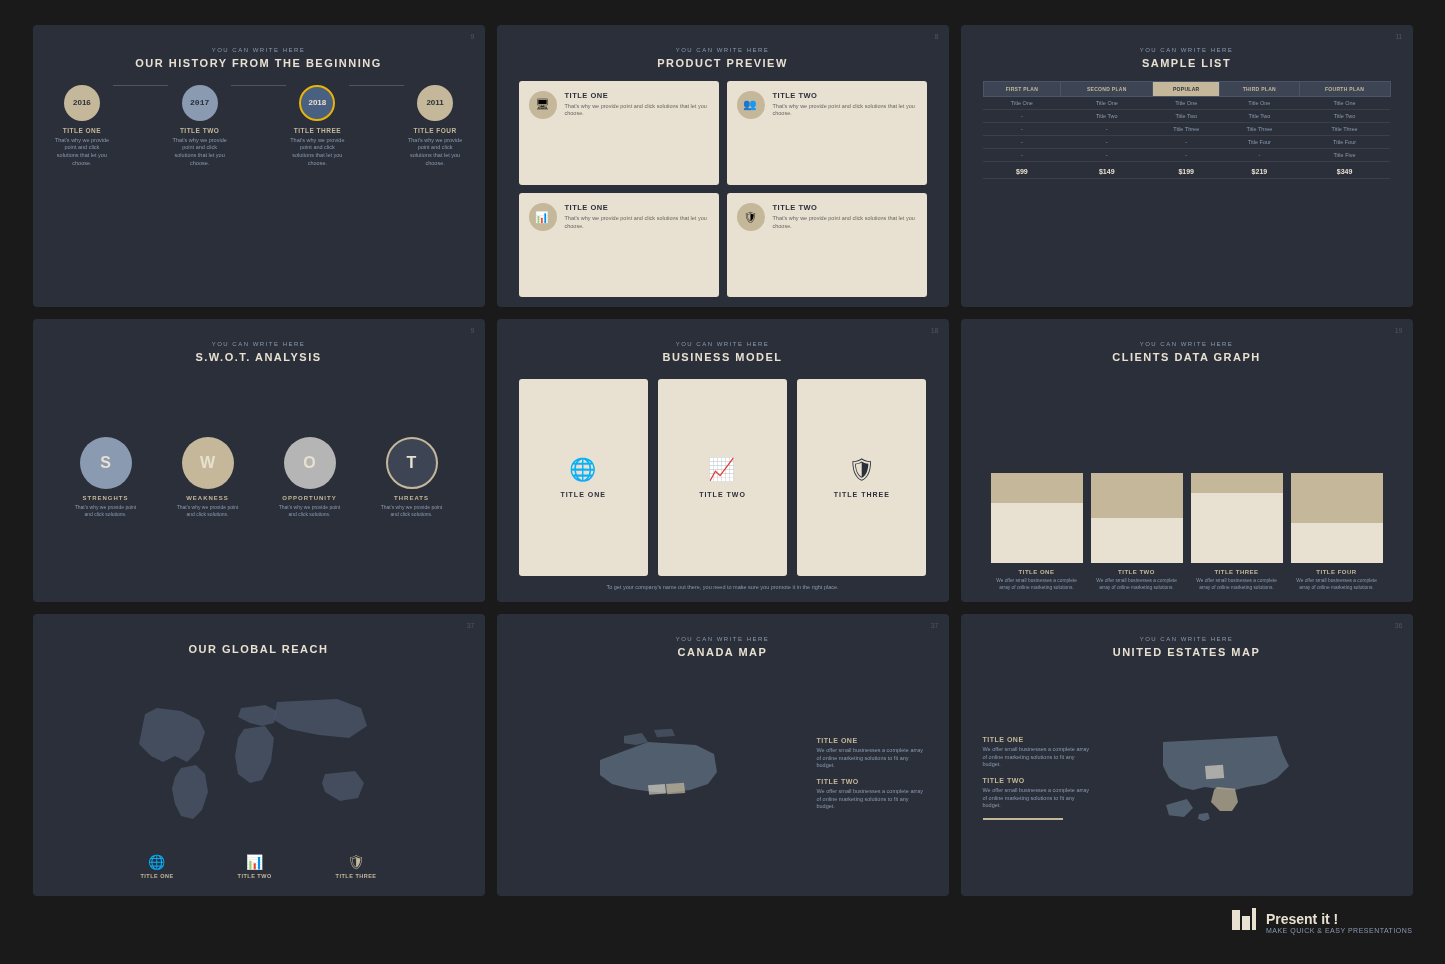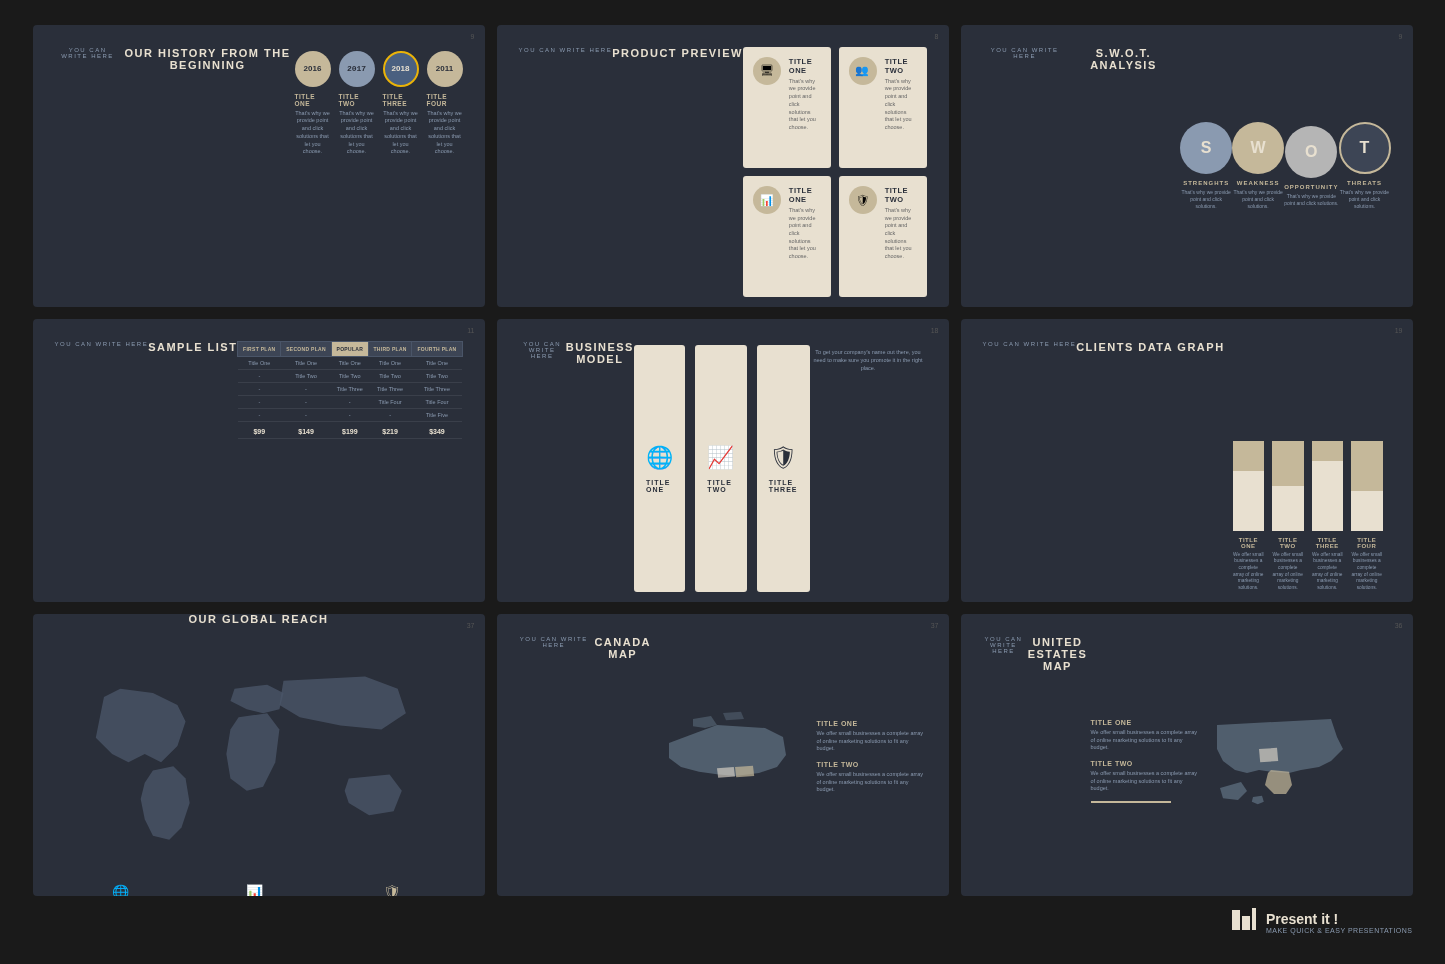--- a/index.html
+++ b/index.html
@@ -22,21 +22,21 @@
       max-width: 1380px;
     }
     .slide {
       background: #2a2f3a;
       border-radius: 4px;
       padding: 22px 22px 10px;
       position: relative;
       overflow: hidden;
       aspect-ratio: 16/10;
       display: flex;
-      flex-direction: row;
+      flex-direction: column;
     }
     .slide-subtitle {
       text-align: center;
       color: #8a9ab0;
       font-size: 6px;
       letter-spacing: 1.5px;
       text-transform: uppercase;
       margin-bottom: 4px;
     }
     .slide-title {
@@ -493,48 +493,20 @@
           <div class="product-card-title">TITLE ONE</div>
           <div class="product-card-desc">That's why we provide point and click solutions that let you choose.</div>
         </div>
       </div>
       <div class="product-card">
         <div class="product-icon">🛡</div>
         <div>
           <div class="product-card-title">TITLE TWO</div>
           <div class="product-card-desc">That's why we provide point and click solutions that let you choose.</div>
         </div>
-      </div>
-    </div>
-  </div>
-
-  <div class="slide">
-    <div class="slide-number">9</div>
-    <div class="slide-subtitle">YOU CAN WRITE HERE</div>
-    <div class="slide-title">S.W.O.T. ANALYSIS</div>
-    <div class="swot-circles">
-      <div class="swot-item">
-        <div class="swot-circle s">S</div>
-        <div class="swot-label">STRENGHTS</div>
-        <div class="swot-desc">That's why we provide point and click solutions.</div>
-      </div>
-      <div class="swot-item">
-        <div class="swot-circle w">W</div>
-        <div class="swot-label">WEAKNESS</div>
-        <div class="swot-desc">That's why we provide point and click solutions.</div>
-      </div>
-      <div class="swot-item">
-        <div class="swot-circle o">O</div>
-        <div class="swot-label">OPPORTUNITY</div>
-        <div class="swot-desc">That's why we provide point and click solutions.</div>
-      </div>
-      <div class="swot-item">
-        <div class="swot-circle t">T</div>
-        <div class="swot-label">THREATS</div>
-        <div class="swot-desc">That's why we provide point and click solutions.</div>
       </div>
     </div>
   </div>
 
   <div class="slide">
     <div class="slide-number">11</div>
     <div class="slide-subtitle">YOU CAN WRITE HERE</div>
     <div class="slide-title">SAMPLE LIST</div>
     <div class="table-wrap">
       <table>
@@ -589,20 +561,48 @@
               <td>$199</td>
               <td>$219</td>
               <td>$349</td>
           </tr>
         </tbody>
       </table>
     </div>
   </div>
 
   <div class="slide">
+    <div class="slide-number">9</div>
+    <div class="slide-subtitle">YOU CAN WRITE HERE</div>
+    <div class="slide-title">S.W.O.T. ANALYSIS</div>
+    <div class="swot-circles">
+      <div class="swot-item">
+        <div class="swot-circle s">S</div>
+        <div class="swot-label">STRENGHTS</div>
+        <div class="swot-desc">That's why we provide point and click solutions.</div>
+      </div>
+      <div class="swot-item">
+        <div class="swot-circle w">W</div>
+        <div class="swot-label">WEAKNESS</div>
+        <div class="swot-desc">That's why we provide point and click solutions.</div>
+      </div>
+      <div class="swot-item">
+        <div class="swot-circle o">O</div>
+        <div class="swot-label">OPPORTUNITY</div>
+        <div class="swot-desc">That's why we provide point and click solutions.</div>
+      </div>
+      <div class="swot-item">
+        <div class="swot-circle t">T</div>
+        <div class="swot-label">THREATS</div>
+        <div class="swot-desc">That's why we provide point and click solutions.</div>
+      </div>
+    </div>
+  </div>
+
+  <div class="slide">
     <div class="slide-number">18</div>
     <div class="slide-subtitle">YOU CAN WRITE HERE</div>
     <div class="slide-title">BUSINESS MODEL</div>
     <div class="business-cards">
       <div class="business-card">
         <div class="business-icon">🌐</div>
         <div class="business-card-title">TITLE ONE</div>
       </div>
       <div class="business-card">
         <div class="business-icon">📈</div>

